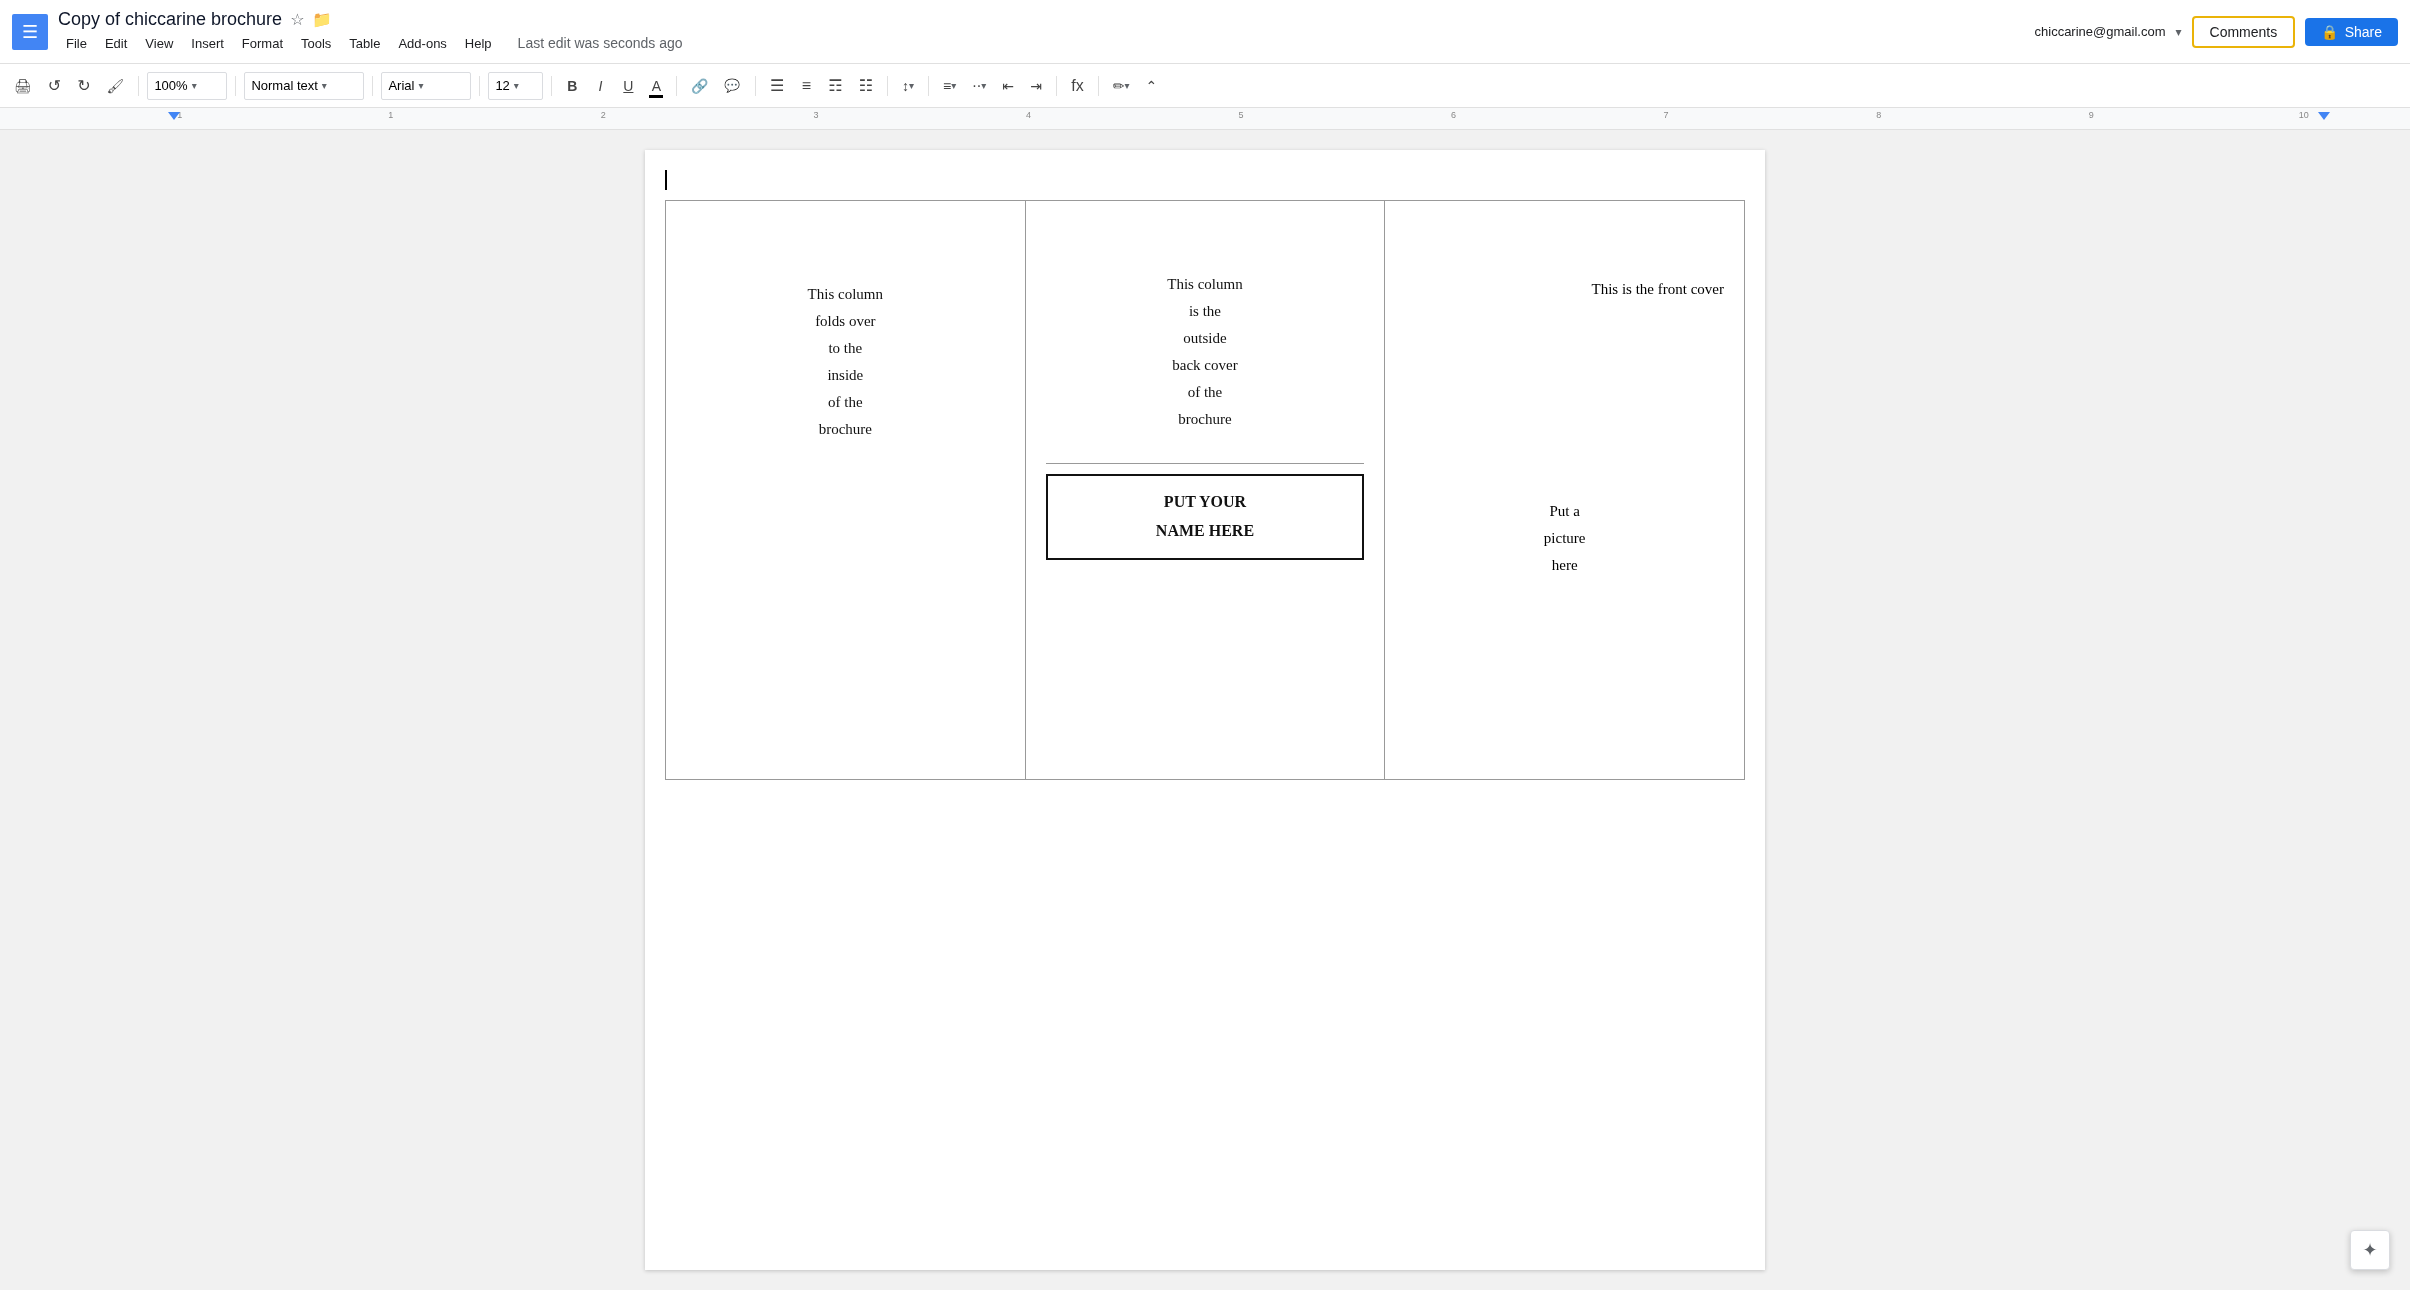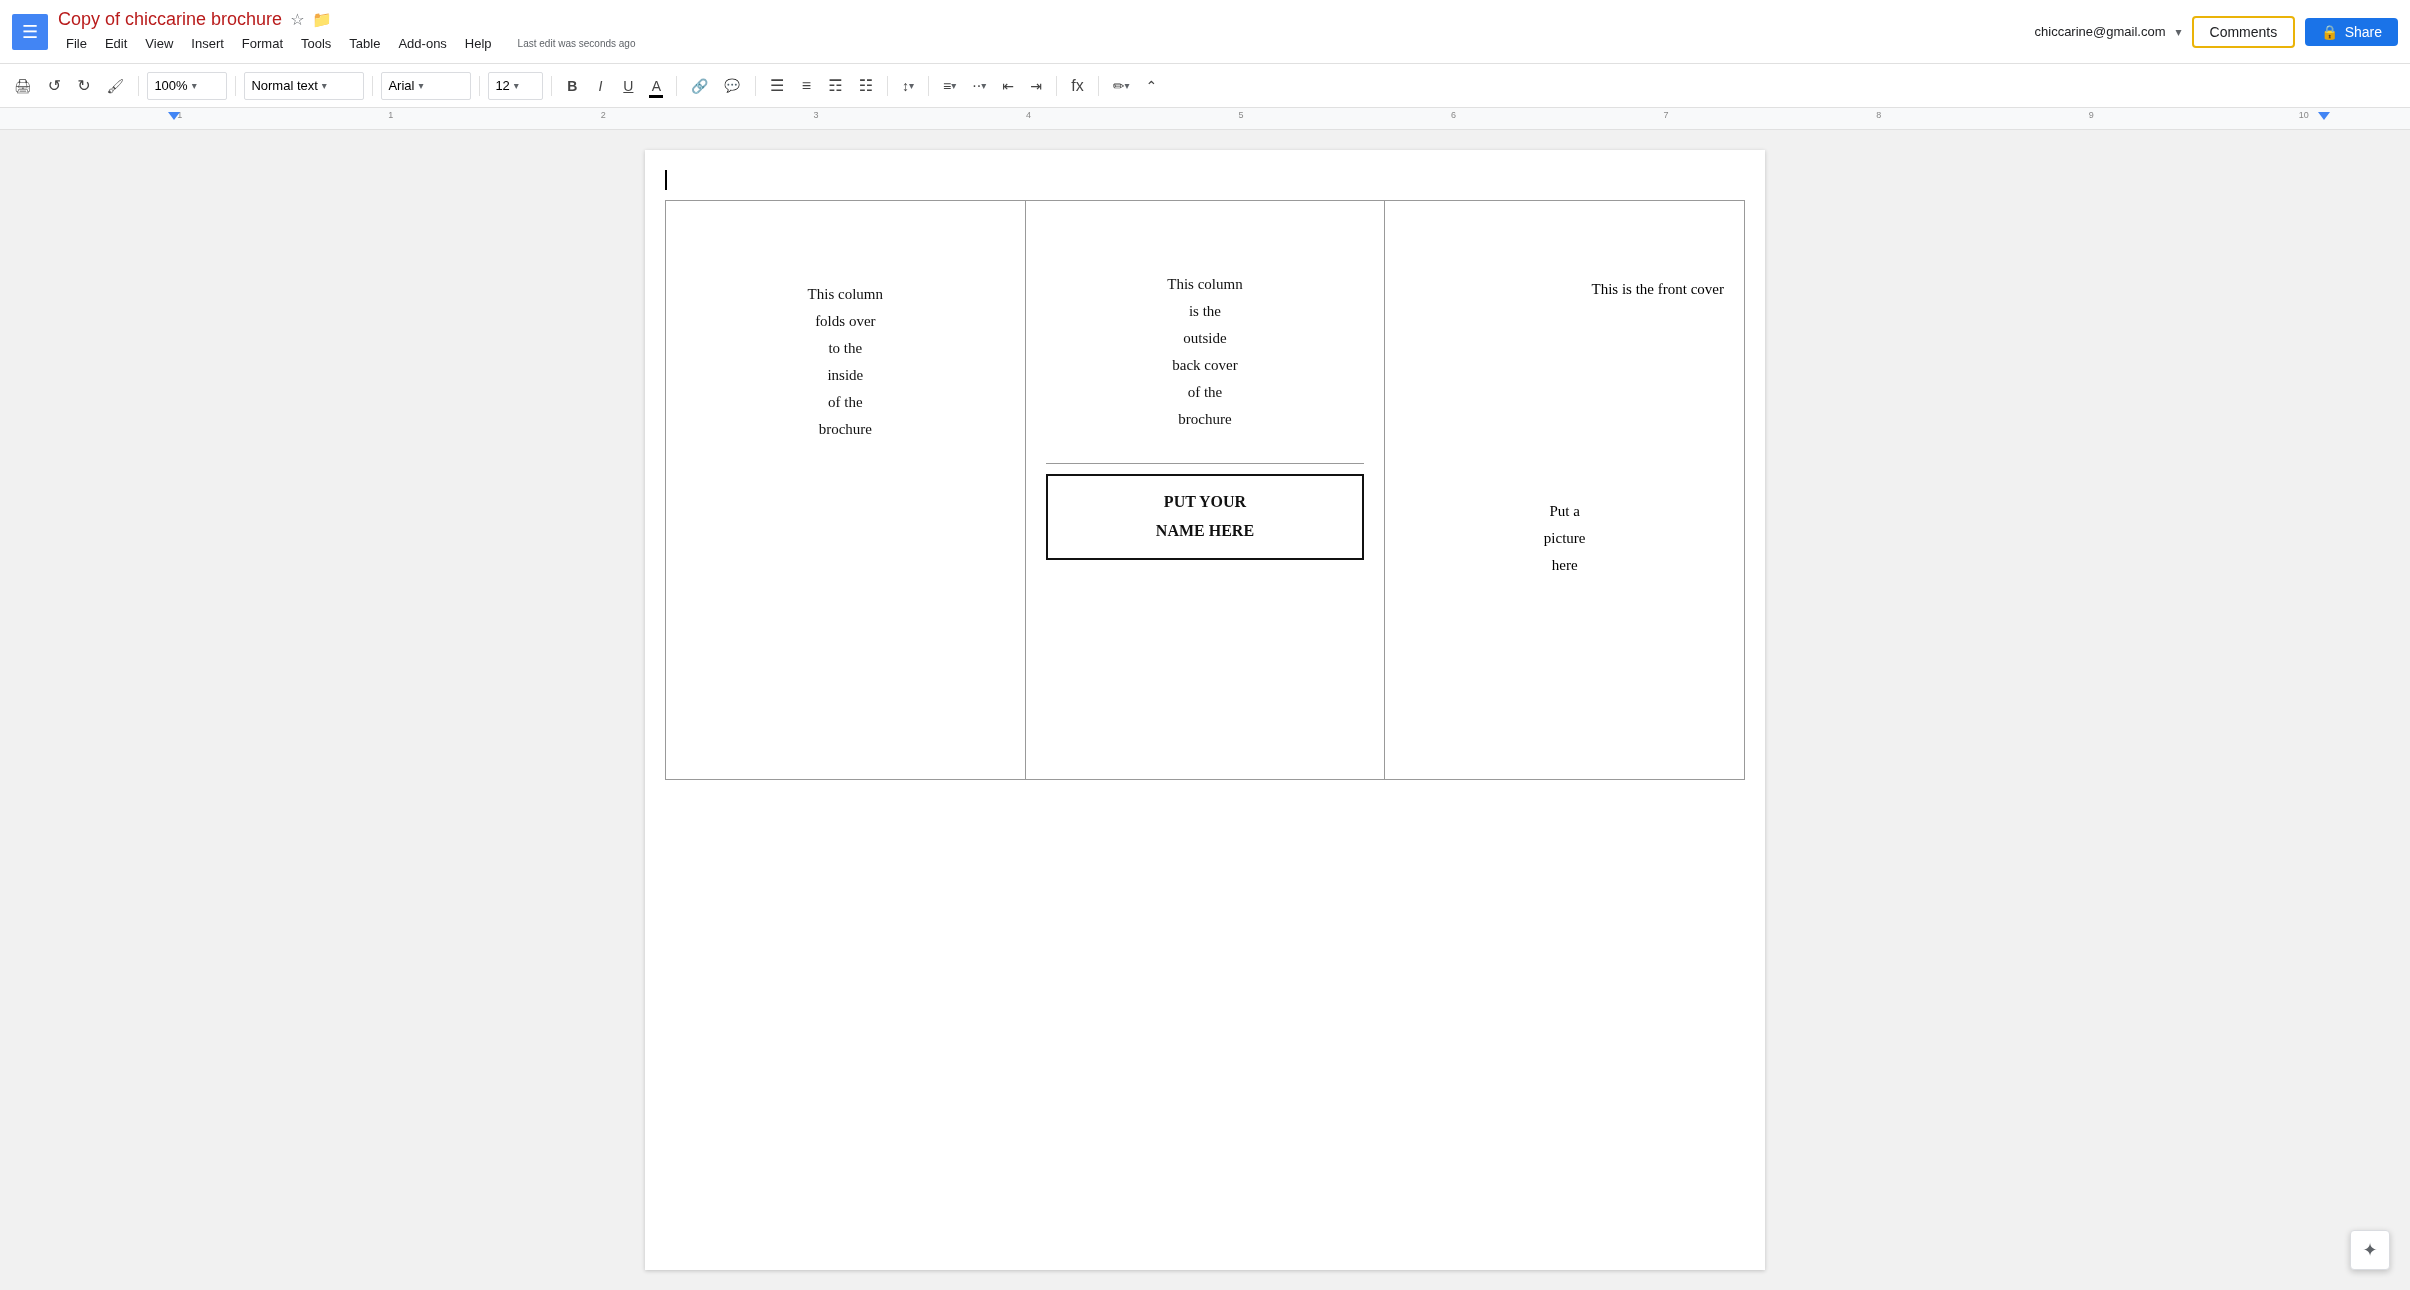--- a/index.html
+++ b/index.html
@@ -28,42 +28,42 @@
       flex-shrink: 0;
     }
     #doc-title-area {
       display: flex; flex-direction: column; flex: 1;
     }
     #doc-title-row {
       display: flex; align-items: center; gap: 8px;
     }
     #doc-title {
       font-size: 18px;
-      color: #b91c1c;
+      color: #0f172a;
       font-weight: normal;
       border: none;
       outline: none;
       background: transparent;
       cursor: pointer;
     }
     #star-icon, #folder-icon {
       font-size: 16px; color: #5f6368; cursor: pointer;
     }
     #menu-bar {
       display: flex; align-items: center; gap: 2px; margin-top: 2px;
     }
     .menu-item {
       font-size: 13px;
       color: #202124;
       padding: 4px 8px;
       cursor: pointer;
       border-radius: 2px;
     }
     #last-edit {
-      font-size: 10px;
+      font-size: 14px;
       color: #5f6368;
       margin-left: 16px;
     }
     #top-right {
       display: flex; align-items: center; gap: 10px;
     }
     #user-email {
       font-size: 13px; color: #202124; cursor: pointer;
     }
     #comments-btn {

